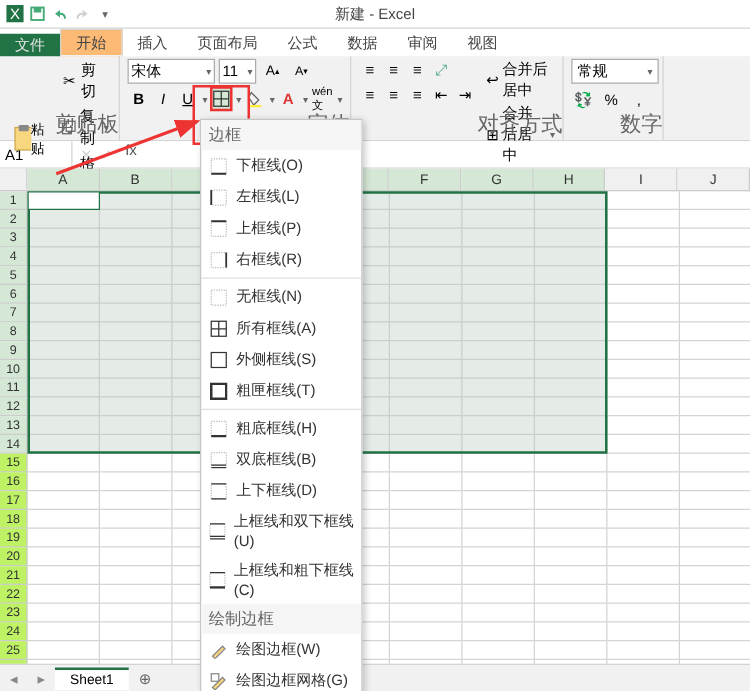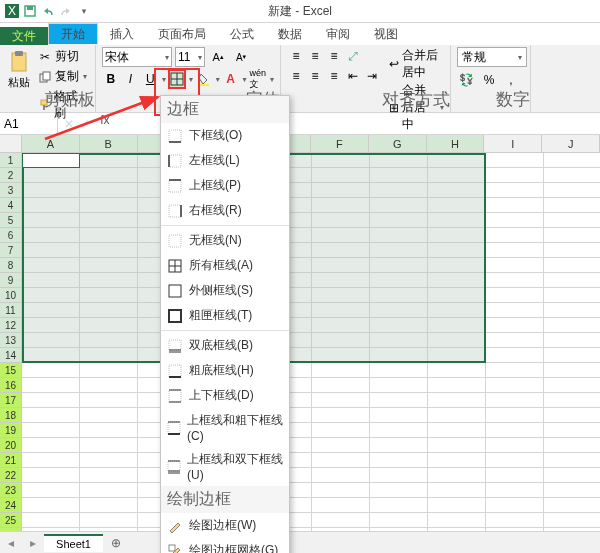--- a/index.html
+++ b/index.html
@@ -2,28 +2,28 @@
 <html><head>
 <meta charset="utf-8">
 <style>
 *{margin:0;padding:0;box-sizing:border-box;font-family:"Microsoft YaHei","SimSun",sans-serif;font-size:12px}
 body{background:#fff;width:600px;height:553px;overflow:hidden;position:relative}
 .titlebar{height:23px;background:#fff;border-bottom:1px solid #d4d4d4;display:flex;align-items:center;position:relative}
 .qat{display:flex;align-items:center;gap:2px;padding-left:4px}
 .qat-ic{width:16px;height:16px;display:flex;align-items:center;justify-content:center;cursor:pointer}
 .app-title{position:absolute;left:50%;transform:translateX(-50%);color:#444;font-size:12px}
 .menubar{height:22px;background:#fff;display:flex;align-items:flex-end}
-.file-tab{background:#217346;color:#bef264;padding:3px 12px;height:18px;display:flex;align-items:center}
+.file-tab{background:#217346;color:#e5e5e5;padding:3px 12px;height:18px;display:flex;align-items:center}
 .tab{padding:3px 12px;color:#444;height:22px;display:flex;align-items:center;cursor:pointer}
-.tab.active{border:1px solid #d4d4d4;border-bottom:1px solid #f1f1f1;background:#0ea5e9}
+.tab.active{border:1px solid #d4d4d4;border-bottom:1px solid #f1f1f1;background:#fdba74}
 .ribbon{height:68px;background:#f1f1f1;border-bottom:1px solid #d4d4d4;display:flex}
 .rgrp{border-right:1px solid #d4d4d4;padding:2px 6px;display:flex;flex-direction:column;position:relative}
 .rgrp-lbl{position:absolute;bottom:1px;left:0;right:0;text-align:right;color:#666;font-size:17px}
 .paste-area{display:flex;gap:4px}
-.paste-main{display:flex;flex-direction:column;align-items:center;cursor:pointer;padding:2px}
+.paste-main{display:flex;flex-direction:row;align-items:center;cursor:pointer;padding:2px}
 .clip-side{display:flex;flex-direction:column;gap:1px;font-size:11px}
 .clip-side div{display:flex;align-items:center;gap:3px;cursor:pointer;padding:1px 2px}
 .mini-ic{width:14px;height:14px;display:inline-flex;align-items:center;justify-content:center}
 .font-grp{display:flex;flex-direction:column;gap:2px}
 .font-row1{display:flex;gap:3px;align-items:center}
 .font-combo{border:1px solid #ababab;background:#fff;height:20px;padding:0 2px;display:flex;align-items:center;width:70px;font-size:11px}
 .size-combo{border:1px solid #ababab;background:#fff;height:20px;padding:0 2px;width:30px;display:flex;align-items:center;font-size:11px}
 .font-row2{display:flex;gap:2px;align-items:center}
 .ribbtn{width:20px;height:20px;display:flex;align-items:center;justify-content:center;cursor:pointer;border:1px solid transparent}
 .ribbtn.hl{border:2px solid #e33;background:#d5e8d5}
@@ -50,21 +50,21 @@
 .cells{position:relative}
 .cell-row{display:flex;height:15px}
 .cell{width:58px;border-right:1px solid #d4d4d4;border-bottom:1px solid #d4d4d4}
 .sel-range{position:absolute;left:0;top:0;width:464px;height:210px;background:rgba(180,200,190,0.35);border:2px solid #217346;box-sizing:border-box;pointer-events:none}
 .active-cell{position:absolute;left:0;top:0;width:58px;height:15px;background:#fff;border:1px solid #217346;box-sizing:border-box;pointer-events:none}
 .sheet-tabs{position:absolute;bottom:0;left:0;right:0;height:22px;border-top:1px solid #d4d4d4;display:flex;align-items:center;background:#f1f1f1}
 .sheet-nav{padding:0 8px;color:#888}
 .sheet-tab{background:#fff;border-top:2px solid #217346;padding:2px 12px;font-size:11px}
 .sheet-add{padding:0 8px;color:#666}
 .dropdown{position:absolute;left:160px;top:95px;width:130px;background:#fff;border:1px solid #c6c6c6;box-shadow:2px 2px 6px rgba(0,0,0,0.25);z-index:100}
-.dd-section{padding:3px 6px;color:#666;font-size:16px;background:#f5f5f5}
+.dd-section{padding:3px 6px;color:#666;font-size:13px;background:#f5f5f5}
 .dd-item{padding:4px 6px;display:flex;align-items:center;gap:6px;cursor:pointer;font-size:12px;color:#333}
 .dd-ic{width:16px;height:16px;display:flex;align-items:center;justify-content:center;color:#666}
 .dd-sep{height:1px;background:#e0e0e0;margin:2px 0}
 .red-box{position:absolute;left:154px;top:68px;width:46px;height:48px;border:2px solid #e33;pointer-events:none;z-index:50}
 .arrow-svg{position:absolute;left:40px;top:94px;z-index:60;pointer-events:none}
 </style>
 </head>
 <body>
 
 <div class="titlebar">
@@ -693,66 +693,66 @@
           <svg width="14" height="14">
             <rect x="1" y="1" width="12" height="12" fill="none" stroke="#333" stroke-width="2"></rect>
           </svg>
         </span>
         <span>粗匣框线(T)</span>
       </div>
       <div class="dd-sep"></div>
       <div class="dd-item">
         <span class="dd-ic">
           <svg width="14" height="14">
+            <rect x="1" y="1" width="12" height="12" fill="none" stroke="#bbb" stroke-dasharray="1,1"></rect>
+            <line x1="1" y1="13" x2="13" y2="13" stroke="#333" stroke-width="2"></line>
+          </svg>
+        </span>
+        <span>粗底框线(H)</span>
+      </div>
+      <div class="dd-item">
+        <span class="dd-ic">
+          <svg width="14" height="14">
             <rect x="1" y="1" width="12" height="10" fill="none" stroke="#bbb" stroke-dasharray="1,1"></rect>
             <line x1="1" y1="11" x2="13" y2="11" stroke="#333"></line>
             <line x1="1" y1="13" x2="13" y2="13" stroke="#333"></line>
           </svg>
         </span>
         <span>双底框线(B)</span>
       </div>
       <div class="dd-item">
         <span class="dd-ic">
           <svg width="14" height="14">
             <rect x="1" y="1" width="12" height="12" fill="none" stroke="#bbb" stroke-dasharray="1,1"></rect>
-            <line x1="1" y1="13" x2="13" y2="13" stroke="#333" stroke-width="2"></line>
-          </svg>
-        </span>
-        <span>粗底框线(H)</span>
-      </div>
-      <div class="dd-item">
-        <span class="dd-ic">
-          <svg width="14" height="14">
-            <rect x="1" y="1" width="12" height="12" fill="none" stroke="#bbb" stroke-dasharray="1,1"></rect>
             <line x1="1" y1="1" x2="13" y2="1" stroke="#333"></line>
             <line x1="1" y1="13" x2="13" y2="13" stroke="#333"></line>
           </svg>
         </span>
         <span>上下框线(D)</span>
-      </div>
-      <div class="dd-item">
-        <span class="dd-ic">
-          <svg width="14" height="14">
-            <rect x="1" y="1" width="12" height="12" fill="none" stroke="#bbb" stroke-dasharray="1,1"></rect>
-            <line x1="1" y1="1" x2="13" y2="1" stroke="#333"></line>
-            <line x1="1" y1="13" x2="13" y2="13" stroke="#333" stroke-width="2"></line>
-          </svg>
-        </span>
-        <span>上框线和粗下框线(C)</span>
       </div>
       <div class="dd-item">
         <span class="dd-ic">
           <svg width="14" height="14">
             <rect x="1" y="1" width="12" height="10" fill="none" stroke="#bbb" stroke-dasharray="1,1"></rect>
             <line x1="1" y1="1" x2="13" y2="1" stroke="#333"></line>
             <line x1="1" y1="11" x2="13" y2="11" stroke="#333"></line>
             <line x1="1" y1="13" x2="13" y2="13" stroke="#333"></line>
           </svg>
         </span>
         <span>上框线和双下框线(U)</span>
+      </div>
+      <div class="dd-item">
+        <span class="dd-ic">
+          <svg width="14" height="14">
+            <rect x="1" y="1" width="12" height="12" fill="none" stroke="#bbb" stroke-dasharray="1,1"></rect>
+            <line x1="1" y1="1" x2="13" y2="1" stroke="#333"></line>
+            <line x1="1" y1="13" x2="13" y2="13" stroke="#333" stroke-width="2"></line>
+          </svg>
+        </span>
+        <span>上框线和粗下框线(C)</span>
       </div>
     </div>
   <div class="dd-section">绘制边框</div>
   <div id="dd-items2">
       <div class="dd-item">
         <span class="dd-ic">
           <svg width="14" height="14">
             <path d="M2 12 L10 4 L12 6 L4 14 Z" fill="#f9d77e" stroke="#888"></path>
           </svg>
         </span>

